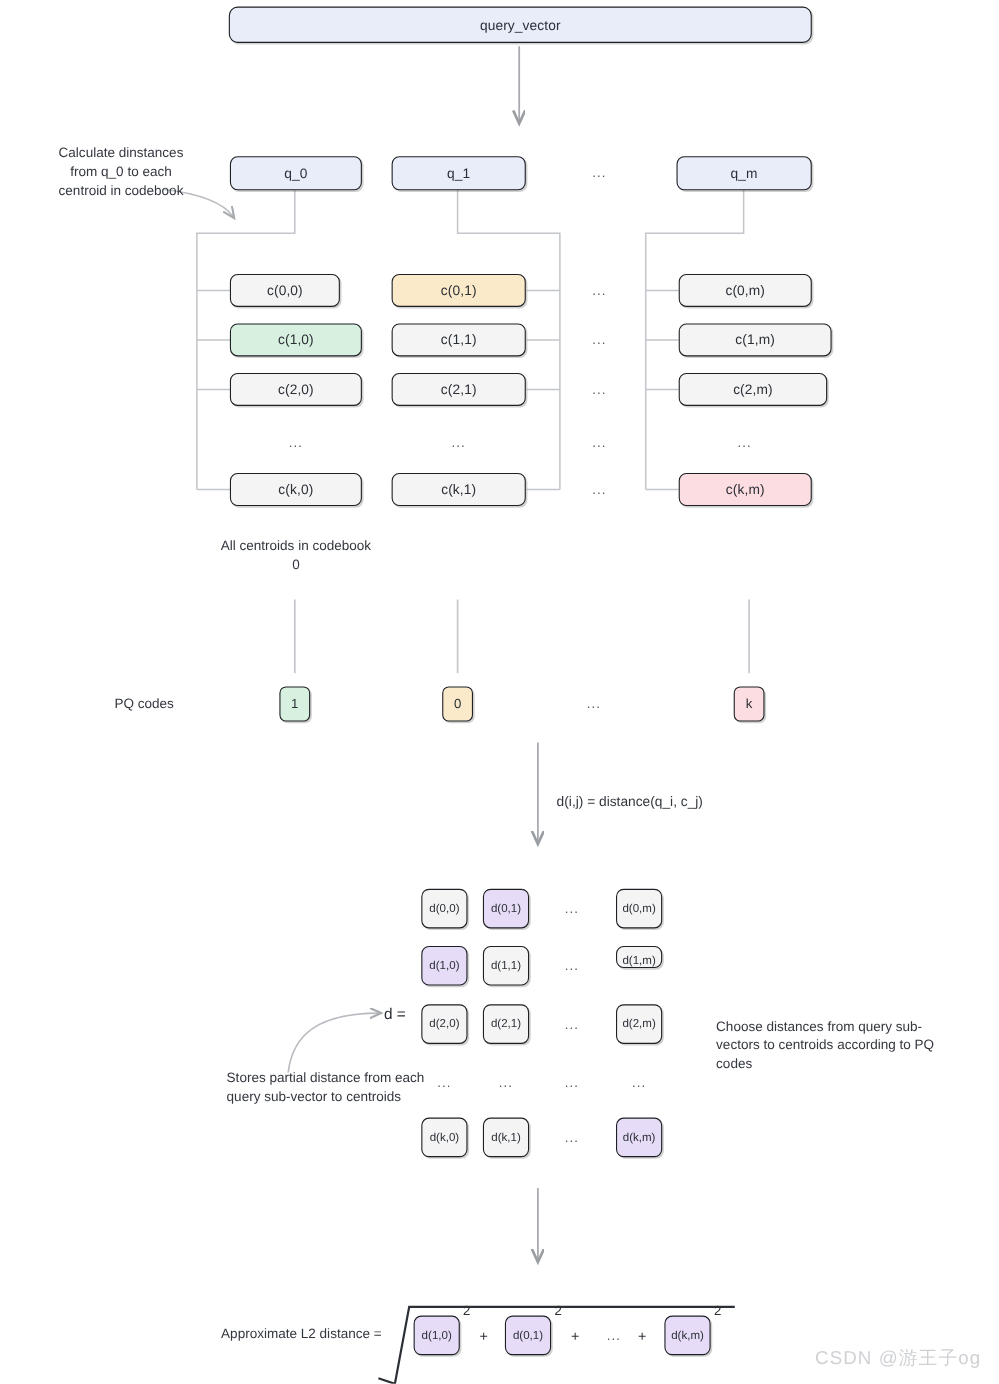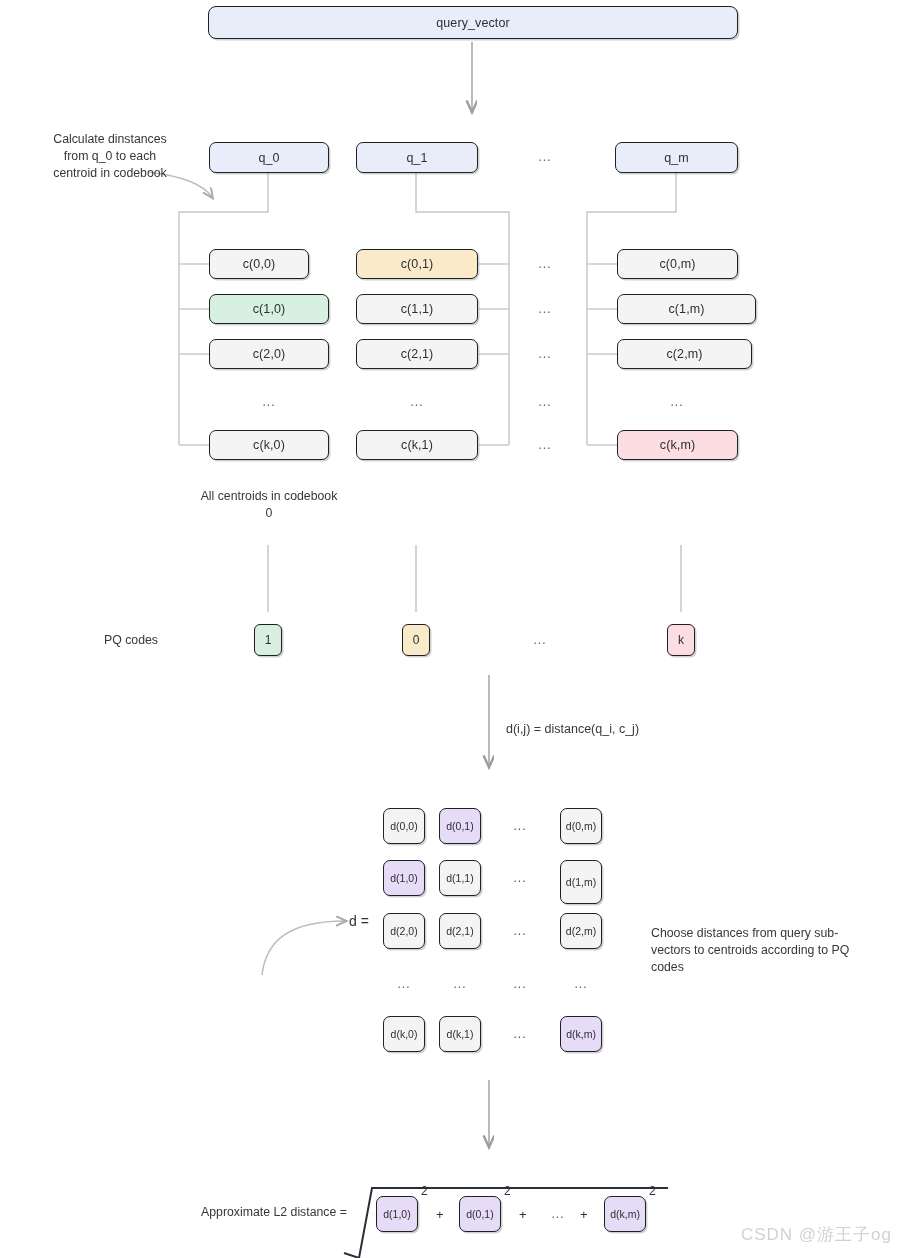--- a/index.html
+++ b/index.html
@@ -205,41 +205,42 @@
     <span>0</span>
   </div>
   <div class="dots" style="left:520px;top:633px;width:40px;">...</div>
   <div class="pqbox pink" style="left:667px;top:624px;width:28px;height:32px;">
     <span>k</span>
   </div>
 
   <div class="label left" style="left:506px;top:721px;width:250px;text-align:left;font-size:12.5px;">d(i,j) = distance(q_i, c_j)</div>
 
   <div class="mathlabel" style="left:349px;top:913px;">d =</div>
+  <div class="label left" style="left:206px;top:972px;width:180px;text-align:left;">Stores partial distance from each query sub-vector to centroids</div>
   <div class="label left" style="left:651px;top:925px;width:215px;text-align:left;">Choose distances from query sub-vectors to centroids according to PQ codes</div>
 
   <div class="dbox plain" style="left:383px;top:808px;width:42px;height:36px;">
     <span>d(0,0)</span>
   </div>
   <div class="dbox purple" style="left:439px;top:808px;width:42px;height:36px;">
     <span>d(0,1)</span>
   </div>
   <div class="dots" style="left:503px;top:819px;width:34px;">...</div>
   <div class="dbox plain" style="left:560px;top:808px;width:42px;height:36px;">
     <span>d(0,m)</span>
   </div>
 
   <div class="dbox purple" style="left:383px;top:860px;width:42px;height:36px;">
     <span>d(1,0)</span>
   </div>
   <div class="dbox plain" style="left:439px;top:860px;width:42px;height:36px;">
     <span>d(1,1)</span>
   </div>
   <div class="dots" style="left:503px;top:871px;width:34px;">...</div>
-  <div class="dbox plain" style="left:560px;top:860px;width:42px;height:44px;">
+  <div class="dbox plain" style="left:560px;top:860px;width:42px;height:20px;align-items:flex-end;">
     <span>d(1,m)</span>
   </div>
 
   <div class="dbox plain" style="left:383px;top:913px;width:42px;height:36px;">
     <span>d(2,0)</span>
   </div>
   <div class="dbox plain" style="left:439px;top:913px;width:42px;height:36px;">
     <span>d(2,1)</span>
   </div>
   <div class="dots" style="left:503px;top:924px;width:34px;">...</div>

